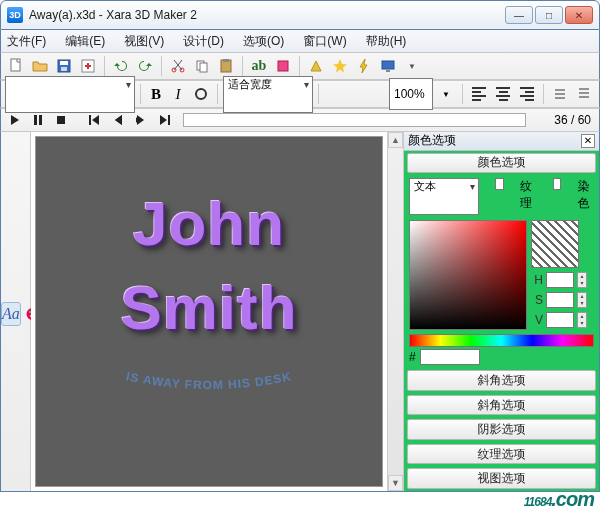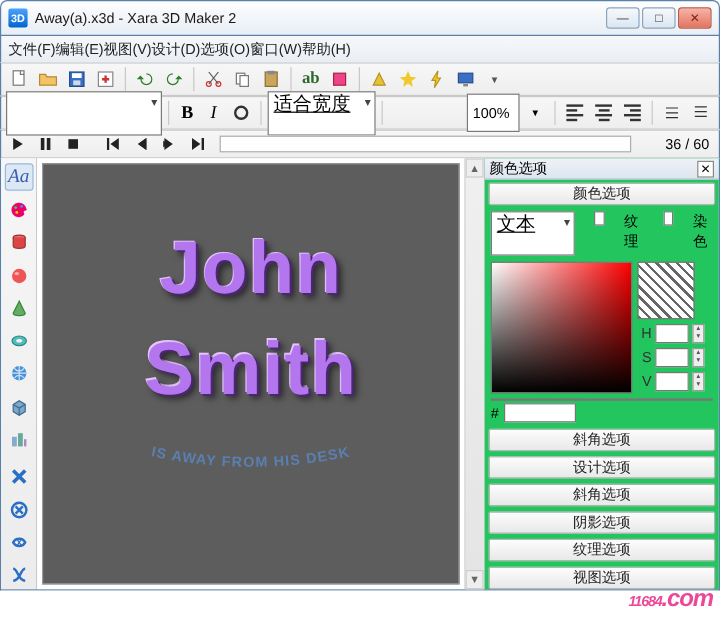--- a/index.html
+++ b/index.html
@@ -7,46 +7,46 @@
 
 
 .titlebar { height: 30px; background: linear-gradient(#fdfefe, #e8eef5); border: 1px solid #5a7fa8; border-radius: 6px 6px 0 0; display: flex; align-items: center; padding: 0 6px; }
 .titlebar .appicon { width: 16px; height: 16px; background: linear-gradient(#4aa3ff,#0066cc); border-radius: 2px; display: flex; align-items: center; justify-content: center; color: #fff; font-size: 9px; font-weight: bold; }
 .titlebar .title { margin-left: 6px; color: #1a1a1a; flex: 1; }
 .winbtns { display: flex; gap: 2px; }
 .winbtn { width: 28px; height: 18px; border: 1px solid #8aa4c0; border-radius: 3px; background: linear-gradient(#f6f9fc,#dbe6f2); display: flex; align-items: center; justify-content: center; font-size: 10px; color: #333; }
 .winbtn.close { background: linear-gradient(#f8b3a8,#e2745f); border-color: #b85a48; color: #7a2518; }
 
 
-.menubar { height: 22px; background: linear-gradient(#f6f8fb,#eaeef4); border-left: 1px solid #5a7fa8; border-right: 1px solid #5a7fa8; display: flex; align-items: center; padding: 0 6px; gap: 0; color: #222; }
+.menubar { height: 22px; background: linear-gradient(#f6f8fb,#eaeef4); border-left: 1px solid #5a7fa8; border-right: 1px solid #5a7fa8; display: flex; align-items: center; padding: 0 6px; gap: 19px; color: #222; }
 .menubar span { cursor: default; }
 
 
 .toolbar { height: 28px; background: linear-gradient(#f7f7f7,#eee); border: 1px solid #c9c9c9; border-left: 1px solid #5a7fa8; border-right: 1px solid #5a7fa8; display: flex; align-items: center; padding: 0 4px; gap: 2px; }
 .tbtn { width: 22px; height: 22px; border: 1px solid transparent; display: flex; align-items: center; justify-content: center; border-radius: 2px; }
 .tbtn svg { width: 16px; height: 16px; }
 .tsep { width: 1px; height: 20px; background: #c8c8c8; margin: 0 3px; }
 .fmt { font-family: "Times New Roman", serif; font-size: 15px; font-weight: bold; width: 20px; text-align: center; }
 .fmt.i { font-style: italic; font-weight: normal; }
-.select { height: 37px; border: 1px solid #7a7a7a; background: #fff; font-size: 16px; padding: 0 18px 0 4px; position: relative; min-width: 80px; text-decoration: underline; }
+.select { height: 37px; border: 1px solid #7a7a7a; background: #fff; font-size: 11px; padding: 0 18px 0 4px; position: relative; min-width: 80px; }
 .select::after { content: "▾"; position: absolute; right: 3px; top: 2px; font-size: 10px; color: #444; }
 .zoomval { background: #fff; border: 1px solid #7a7a7a; height: 32px; padding: 0 4px; min-width: 44px; display: flex; align-items: center; }
 .alignbtn { width: 22px; height: 22px; display:flex; align-items:center; justify-content:center; }
 .alignbtn .bars { display:flex; flex-direction:column; gap:2px; }
 .alignbtn .bars span { height:2px; background:#333; display:block; }
 
 
 .playbar { height: 24px; background: linear-gradient(#f7f7f7,#eee); border: 1px solid #c9c9c9; border-left: 1px solid #5a7fa8; border-right: 1px solid #5a7fa8; display: flex; align-items: center; padding: 0 4px; gap: 3px; }
 .pbtn { width: 20px; height: 18px; display:flex; align-items:center; justify-content:center; color:#222; }
 .frametrack { flex:1; height:14px; background:#fff; border:1px solid #aaa; margin: 0 6px; position:relative; }
 .frameval { width: 60px; text-align: right; padding-right:4px; }
 
 
 .mainrow { display:flex; height: 360px; border-left:1px solid #5a7fa8; border-right:1px solid #5a7fa8; border-bottom:1px solid #5a7fa8; }
-.lefttools { width: 30px; background: linear-gradient(#f6f6f6,#ececec); border-right:1px solid #c9c9c9; display:flex; flex-direction:column; align-items:center; padding-top:4px; gap:4px; }
+.lefttools { width: 30px; background: linear-gradient(#f6f6f6,#ececec); border-right:1px solid #c9c9c9; display:flex; flex-direction:row; align-items:center; padding-top:4px; gap:4px; }
 .ltool { width:24px; height:24px; border-radius:3px; display:flex; align-items:center; justify-content:center; }
 .ltool.sel { background:#dce8f6; border:1px solid #9bb9da; }
 .Aa { font-family: "Times New Roman", serif; font-style: italic; font-size:16px; color:#3a5ea8; }
 .shapeico { width:16px; height:16px; }
 
 .canvaswrap { flex:1; position:relative; background:#fff; display:flex; }
 .canvas { flex:1; margin:4px; background:#5d5d5d; position:relative; overflow:hidden; border:1px solid #999; }
 .text3d { position:absolute; left:50%; transform:translateX(-50%); font-family: "Arial Black", Arial, sans-serif; text-align:center; }
 .word { color:#b476ee; text-shadow: 2px 2px 0 #4a2770, 4px 4px 6px rgba(0,0,0,.6), -1px -1px 0 #e8c8ff; font-weight:900; letter-spacing:1px; }
 .w1 { top:51px; font-size:62px; }
@@ -80,21 +80,21 @@
 .spin { width:10px; height:16px; background:#eee; border:1px solid #999; display:flex; flex-direction:column; }
 .spin span { flex:1; font-size:6px; text-align:center; line-height:7px; color:#555; }
 .huebar { height:14px; margin:0 5px 2px 5px; border:1px solid #777; background: linear-gradient(to right, #f00,#ff0,#0f0,#0ff,#00f,#f0f,#f00); }
 .moderow { display:flex; align-items:center; gap:8px; padding:2px 6px 4px 6px; }
 .radio { width:11px; height:11px; border:1px solid #666; border-radius:50%; display:inline-flex; align-items:center; justify-content:center; background:#fff; }
 .radio.checked::after { content:""; width:5px; height:5px; border-radius:50%; background:#2b5fa4; }
 .hashrow { display:flex; align-items:center; gap:4px; padding:0 5px 3px 5px; }
 .hashrow .numbox { width:60px; }
 
 
-.watermark { position:absolute; right:6px; bottom:4px; font-family: Arial, sans-serif; font-size:34px; font-weight:900; font-style:italic; color:#ec4899; letter-spacing:-1px; }
+.watermark { position:absolute; right:6px; bottom:4px; font-family: Arial, sans-serif; font-size:34px; font-weight:900; font-style:italic; color:#0f766e; letter-spacing:-1px; }
 .watermark .dotcom { font-size:20px; }
 
 </style>
 </head>
 <body>
 
 <div class="titlebar">
   <div class="appicon">3D</div>
   <div class="title">Away(a).x3d - Xara 3D Maker 2</div>
   <div class="winbtns">
@@ -458,21 +458,20 @@
     </div>
 
     <div class="huebar"></div>
     <div class="hashrow">
       <label>#</label>
       <div class="numbox"></div>
     </div>
 
 
     <div class="sectbtn">斜角选项</div>
-    <div class="sectbtn">设计选项</div>
     <div class="sectbtn">斜角选项</div>
     <div class="sectbtn">阴影选项</div>
     <div class="sectbtn">纹理选项</div>
     <div class="sectbtn">视图选项</div>
   </div>
 </div>
 
 <div class="watermark">
   <span>11684</span><span class="dotcom">.com</span>
 </div>

